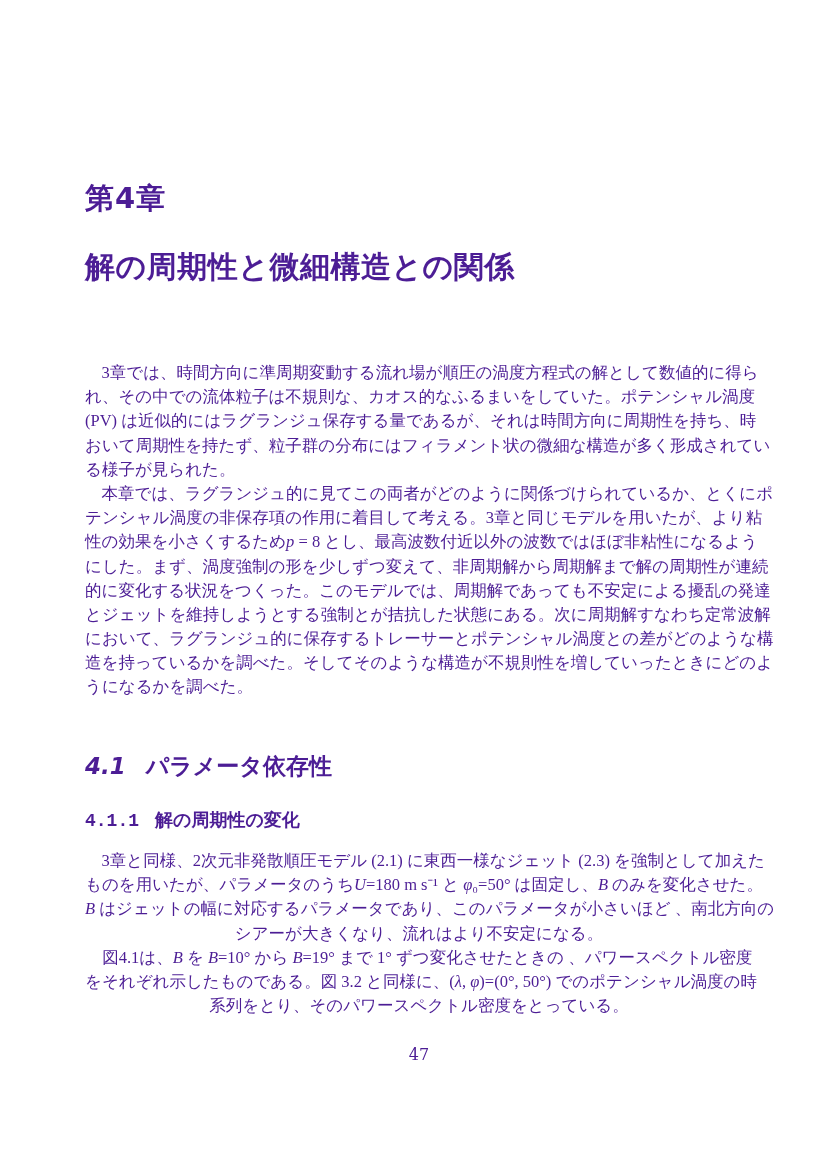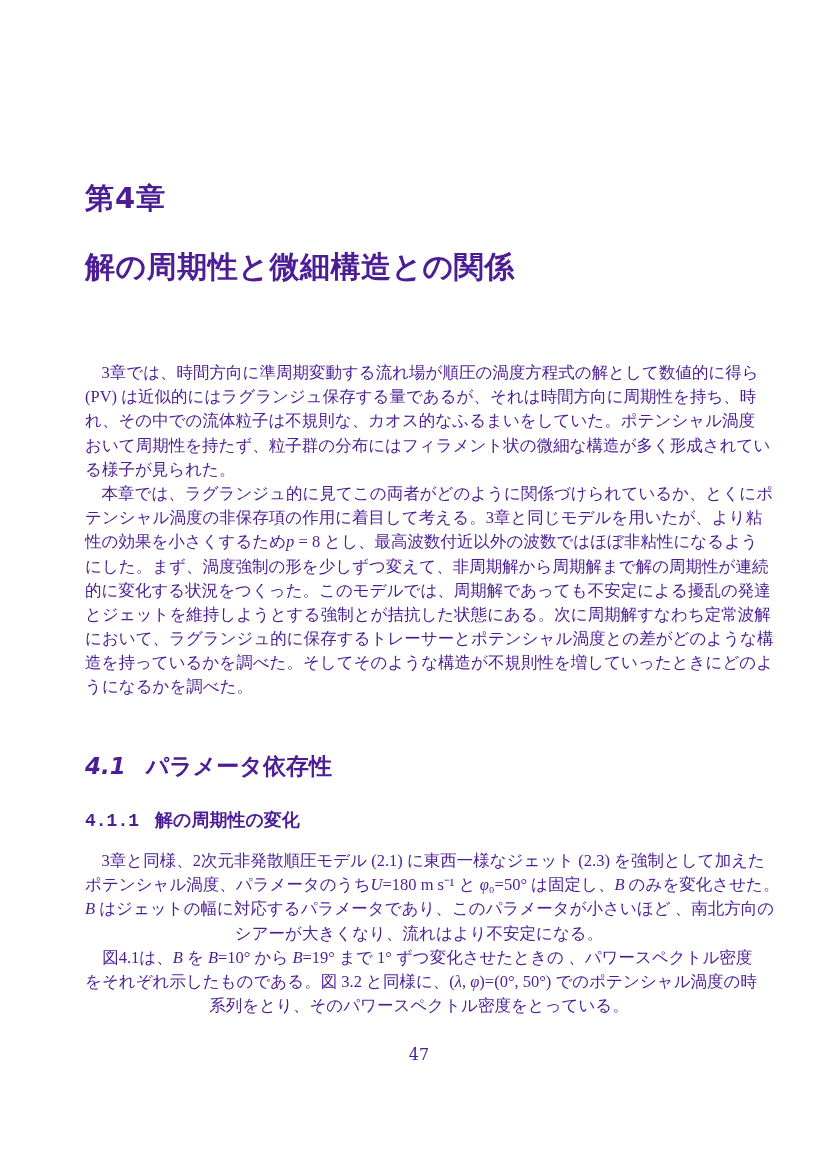--- a/index.html
+++ b/index.html
@@ -88,22 +88,22 @@
 
 <div class="page">
 
   <div class="chapter-number">第4章</div>
 
   <div class="chapter-title">解の周期性と微細構造との関係</div>
 
   <div class="bodytext" id="intro-block">
       <div class="para">
         <div class="line"><span>　3章では、時間方向に準周期変動する流れ場が順圧の渦度方程式の解として数値的に得ら</span></div>
+        <div class="line"><span>れ、その中での流体粒子は不規則な、カオス的なふるまいをしていた。ポテンシャル渦度</span></div>
         <div class="line"><span>(PV) は近似的にはラグランジュ保存する量であるが、それは時間方向に周期性を持ち、時</span></div>
-        <div class="line"><span>れ、その中での流体粒子は不規則な、カオス的なふるまいをしていた。ポテンシャル渦度</span></div>
         <div class="line"><span>おいて周期性を持たず、粒子群の分布にはフィラメント状の微細な構造が多く形成されてい</span></div>
         <div class="line"><span>る様子が見られた。</span></div>
       </div>
       <div class="para">
         <div class="line"><span>　本章では、ラグランジュ的に見てこの両者がどのように関係づけられているか、とくにポ</span></div>
         <div class="line"><span>テンシャル渦度の非保存項の作用に着目して考える。3章と同じモデルを用いたが、より粘</span></div>
         <div class="line"><span>性の効果を小さくするため</span><span class="it">p</span><span> = 8 とし、最高波数付近以外の波数ではほぼ非粘性になるよう</span></div>
         <div class="line"><span>にした。まず、渦度強制の形を少しずつ変えて、非周期解から周期解まで解の周期性が連続</span></div>
         <div class="line"><span>的に変化する状況をつくった。このモデルでは、周期解であっても不安定による擾乱の発達</span></div>
         <div class="line"><span>とジェットを維持しようとする強制とが拮抗した状態にある。次に周期解すなわち定常波解</span></div>
@@ -117,21 +117,21 @@
     <span class="sec-num">4.1</span><span>パラメータ依存性</span>
   </div>
 
   <div class="subsection-heading">
     <span class="sec-num">4.1.1</span><span>解の周期性の変化</span>
   </div>
 
   <div class="bodytext" id="sec411-block">
       <div class="para">
         <div class="line"><span>　3章と同様、2次元非発散順圧モデル (2.1) に東西一様なジェット (2.3) を強制として加えた</span></div>
-        <div class="line"><span>ポテンシャル渦度、パラメータのうち</span><span class="it">U</span><span>=180 m s⁻¹ と </span><span class="it">φ</span><span>₀=50° は固定し、</span><span class="it">B</span><span> のみを変化させた。</span></div>
+        <div class="line"><span>ものを用いたが、パラメータのうち</span><span class="it">U</span><span>=180 m s⁻¹ と </span><span class="it">φ</span><span>₀=50° は固定し、</span><span class="it">B</span><span> のみを変化させた。</span></div>
         <div class="line"><span class="it">B</span><span> はジェットの幅に対応するパラメータであり、このパラメータが小さいほど 、南北方向の</span></div>
         <div class="line"><span>シアーが大きくなり、流れはより不安定になる。</span></div>
         <div class="line"><span>　図4.1は、</span><span class="it">B</span><span> を </span><span class="it">B</span><span>=10° から </span><span class="it">B</span><span>=19° まで 1° ずつ変化させたときの 、パワースペクトル密度</span></div>
         <div class="line"><span>をそれぞれ示したものである。図 3.2 と同様に、(</span><span class="it">λ</span><span>, </span><span class="it">φ</span><span>)=(0°, 50°) でのポテンシャル渦度の時</span></div>
         <div class="line"><span>系列をとり、そのパワースペクトル密度をとっている。</span></div>
       </div>
     </div>
 
   <div class="page-number">47</div>
 

